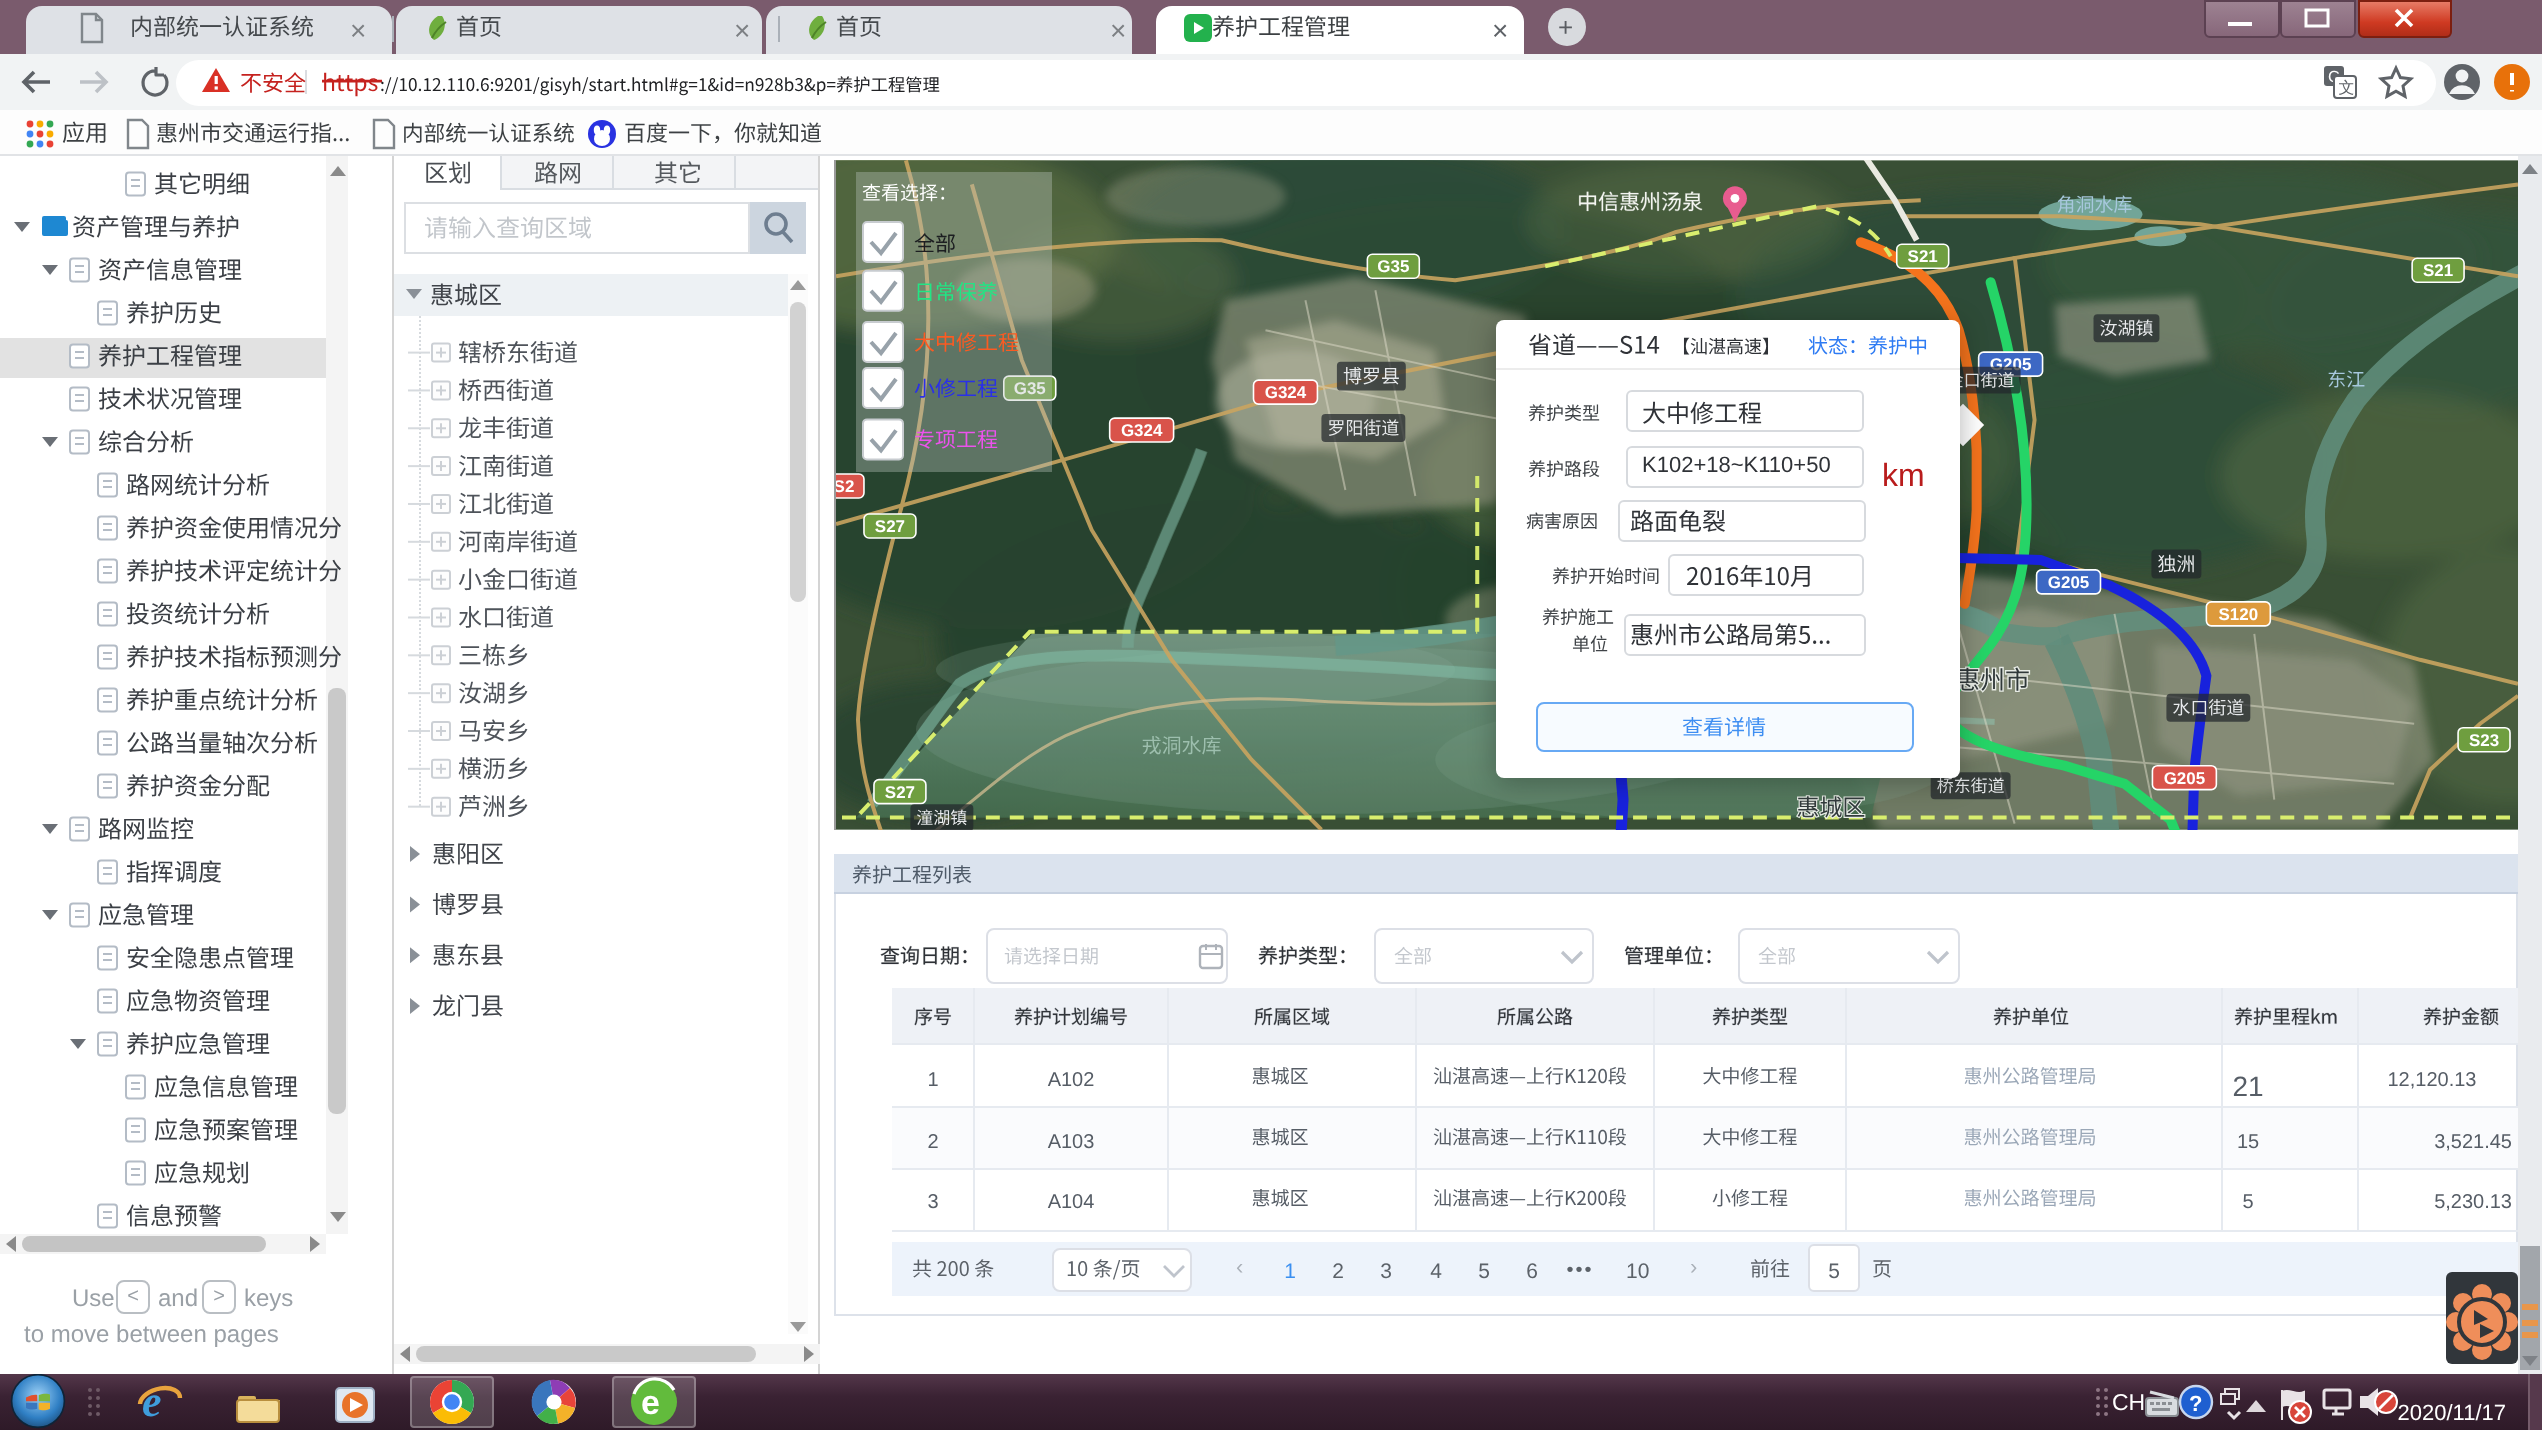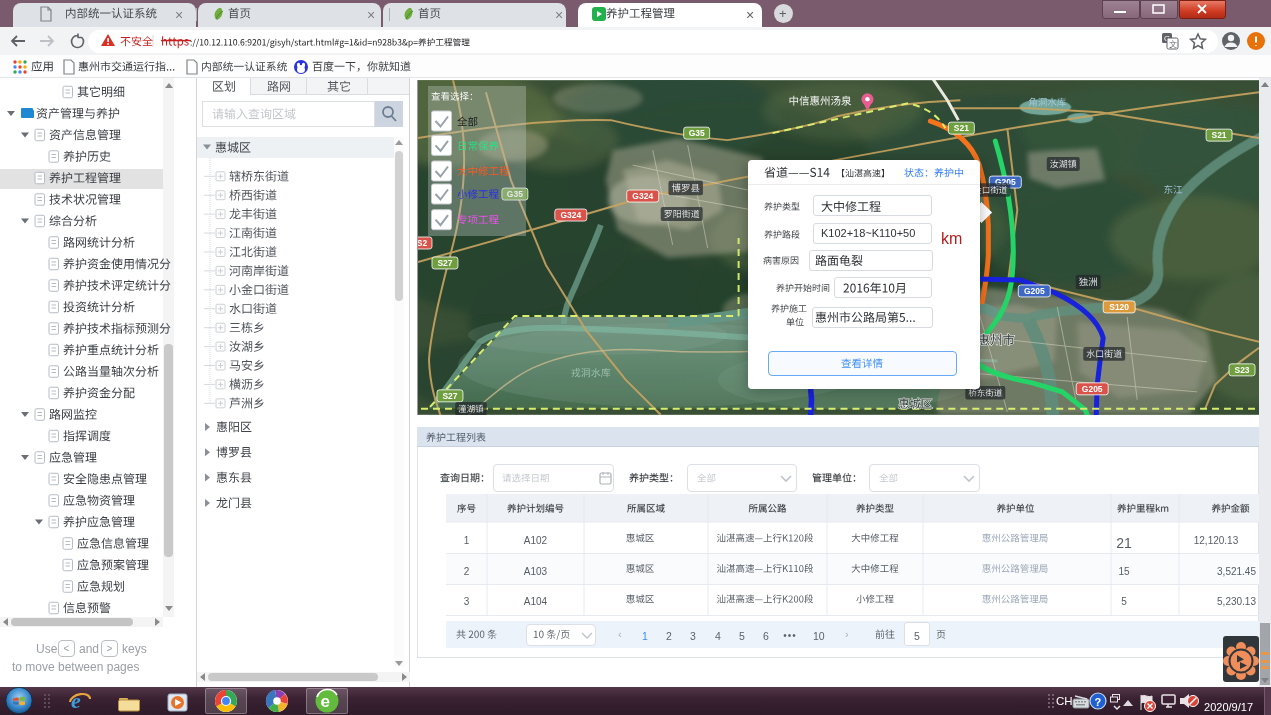--- a/index.html
+++ b/index.html
@@ -1027,21 +1027,21 @@
       <rect x="3" y="2" width="13" height="9" rx="1" fill="none" stroke="#e8e2e6" stroke-width="1.5"></rect>
       <path d="M7,14 h6 M9,11 v3" stroke="#e8e2e6" stroke-width="1.5"></path>
     </g>
 <g transform="translate(1180,7)">
       <path d="M0,4 h4 l5,-4 v14 l-5,-4 h-4 z" fill="#e8e2e6"></path>
       <circle cx="13" cy="7" r="5.5" fill="#d8453a" stroke="#fff"></circle>
       <path d="M9.5,10.5 l7,-7" stroke="#fff" stroke-width="1.4"></path>
     </g>
 </svg>
 <div class="a" style="left:1195px;top:727px;width:58px;text-align:center;color:#fff;font-size:16px">14:57</div>
-<div class="a" style="left:1185px;top:700.5px;width:68px;text-align:right;color:#fff;font-size:11px">2020/9/17</div>
+<div class="a" style="left:1185px;top:700.5px;width:68px;text-align:right;color:#fff;font-size:11px">2020/11/17</div>
 <div class="a" style="left:1264px;top:687px;width:7px;height:28px;background:#56394c;border-left:1px solid #745b6a"></div>
 <svg class="a" style="left:0;top:0;z-index:90;pointer-events:none" width="1271" height="715">
     <g transform="translate(65 17.5) scale(0.01150)" fill="#45494d">
       <use href="#q0"></use>
       <use href="#q1" x="1000"></use>
       <use href="#q2" x="2000"></use>
       <use href="#q3" x="3000"></use>
       <use href="#q4" x="4000"></use>
       <use href="#q5" x="5000"></use>
       <use href="#q6" x="6000"></use>

